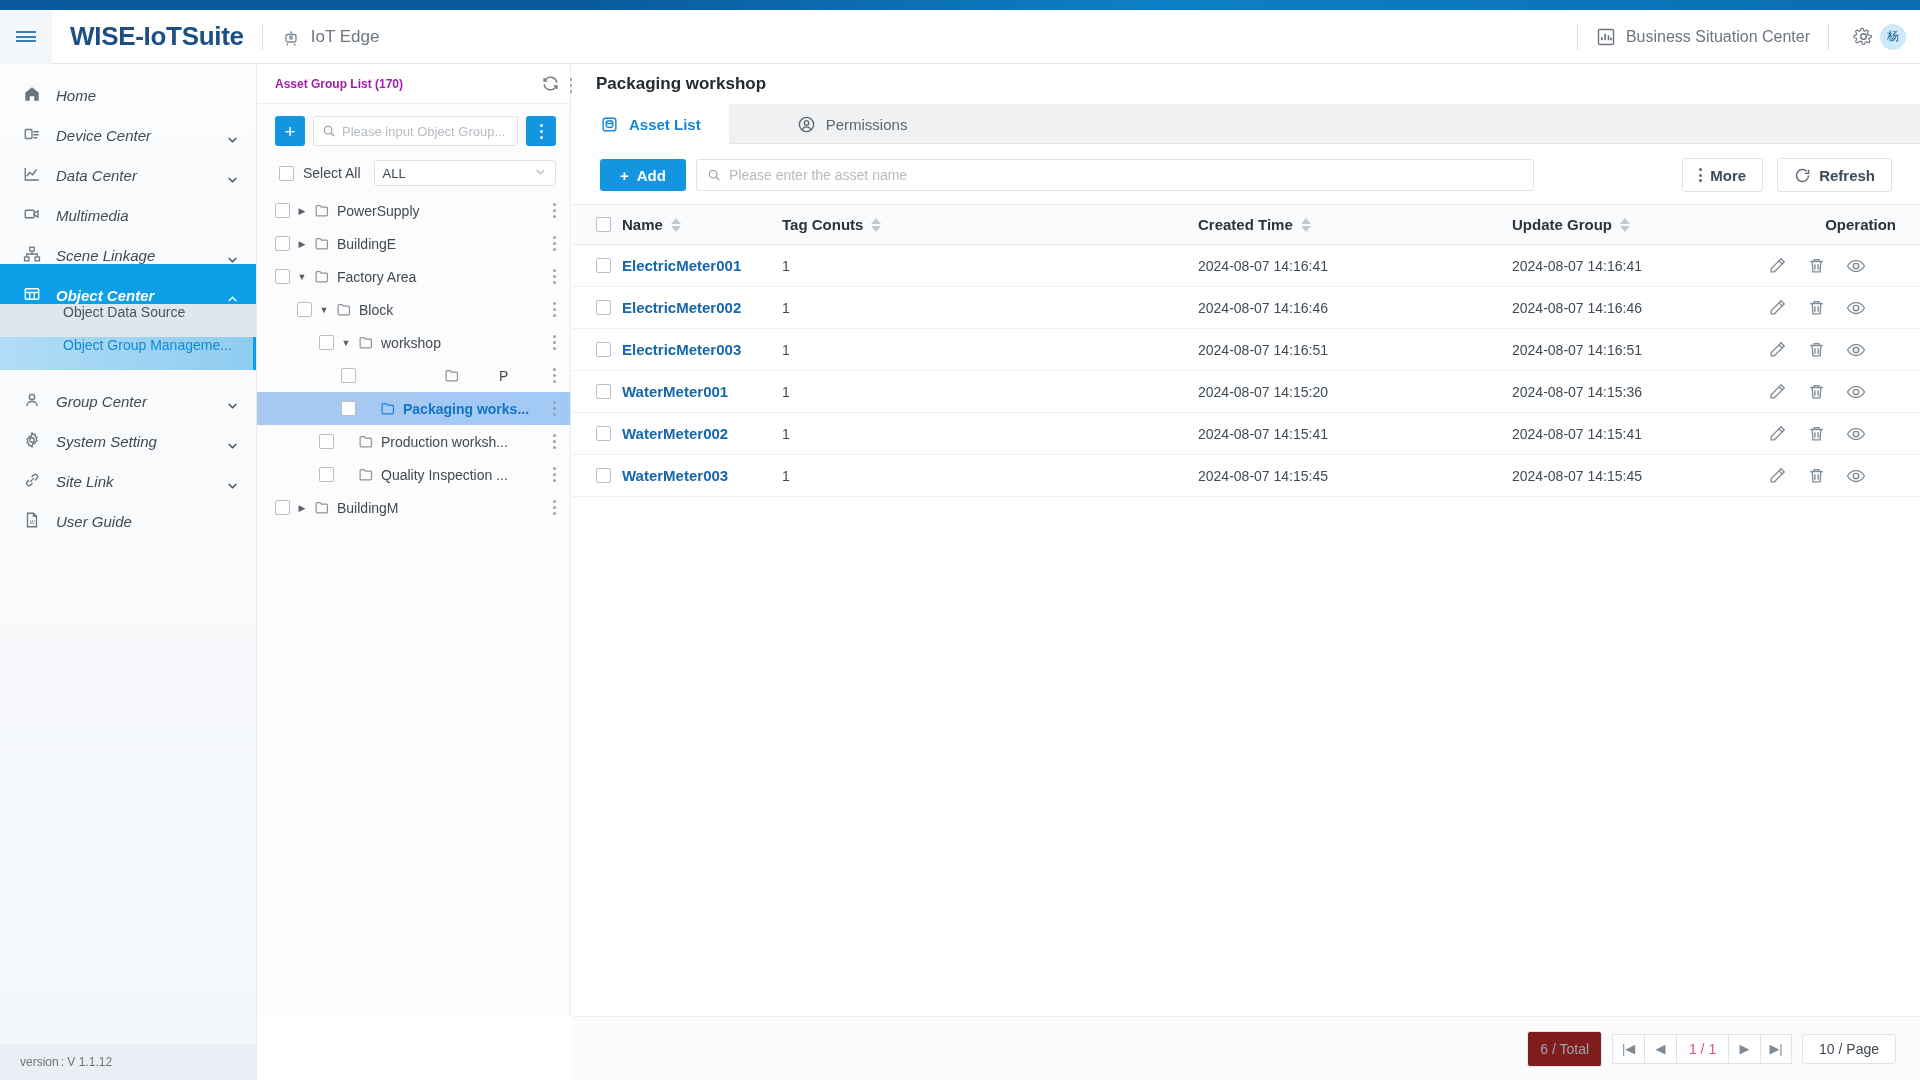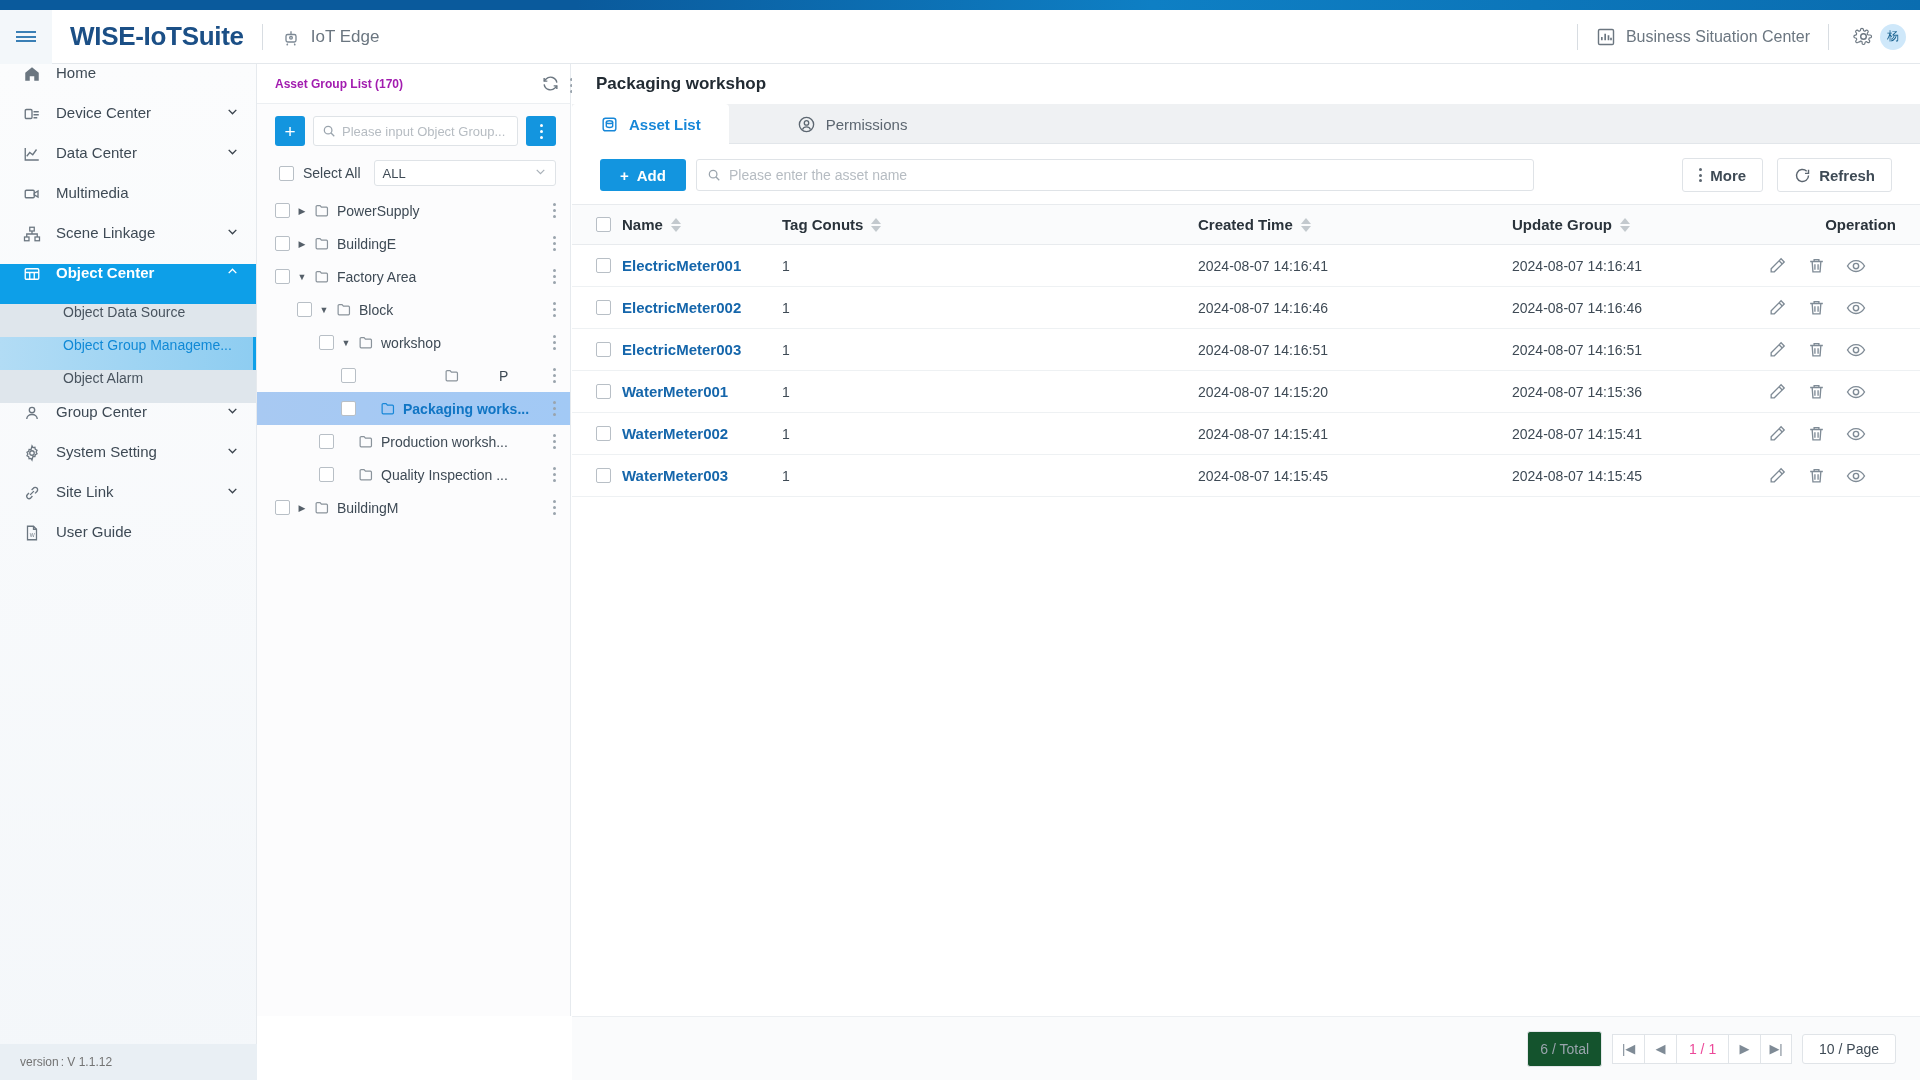--- a/index.html
+++ b/index.html
@@ -45,22 +45,22 @@
     display:flex; align-items:center; justify-content:center; font-size:12px; cursor:pointer;
   }
 
   
   .sidenav {
     position: absolute; top: 64px; left: 0; width: 257px; height: 1016px;
     background: linear-gradient(180deg,#fbfcfd 0%,#f4f7fa 100%);
     border-right: 1px solid #e6eaee;
   }
   .nav-item {
-    height: 40px; display:flex; align-items:flex-start; padding: 0 18px 0 22px;
-    font-size: 15px; color:#3e4a55; cursor:pointer; position:relative;
+    height: 40px; display:flex; align-items:flex-end; padding: 0 18px 0 22px;
+    font-size: 15px; color:#3e4a55; cursor:pointer; position:relative;font-style:italic;
   }
   .nav-item .nico { width:20px; height:20px; margin-right:14px; color:#6b7680; flex:0 0 20px;
                     display:flex; align-items:center; justify-content:center;}
   .nav-item .nlabel { flex:1; }
   .nav-item .chev { width:12px; height:12px; color:#39424c; }
   .nav-item.active { background:#0d9fe8; color:#fff; font-weight:bold; }
   .nav-item.active .nico, .nav-item.active .chev { color:#fff; }
   .subnav { background:#dfe6ec; }
   .sub-item {
     height: 33px; display:flex; padding-left:63px;
@@ -205,21 +205,21 @@
   .ops .op { color:#7f8b96; cursor:pointer; display:flex; }
   th .th-in.right, td .cell.right { justify-content:flex-end; padding-right:24px; }
 
   
   .pager {
     position:absolute; bottom:0; left:572px; width:1348px; height:64px; background:#fafbfc;
     border-top:1px solid #eceff2; display:flex; align-items:center; justify-content:flex-end;
     padding-right:24px; gap:10px;
   }
   .pg-total {
-    height:36px; min-width:60px; padding:0 12px; background:#14532d; border:1px solid #e4e7ea;
+    height:36px; min-width:60px; padding:0 12px; background:#7f1d1d; border:1px solid #e4e7ea;
     border-radius:3px; display:flex; align-items:center; justify-content:center;
     font-size:14px; color:#9aa4ad;
   }
   .pg-group { display:flex; align-items:center; }
   .pg-btn {
     height:30px; min-width:32px; padding:0 8px; background:#fff; border:1px solid #e0e4e8;
     border-right:none; display:flex; align-items:center; justify-content:center;
     font-size:13px; color:#7f8b96; cursor:pointer;
   }
   .pg-btn:last-child { border-right:1px solid #e0e4e8; }
@@ -358,23 +358,20 @@
         </svg>
     </span>
   </div>
 
   <div class="subnav">
     <div class="sub-item">
       <span>Object Data Source</span>
     </div>
     <div class="sub-item sel">
       <span>Object Group Manageme...</span>
-    </div>
-    <div class="sub-item">
-      <span>Object Alarm</span>
     </div>
   </div>
 
   <div class="nav-item">
     <span class="nico">
       <svg viewBox="0 0 24 24" width="18" height="18" fill="none" stroke="currentColor" stroke-width="1.8">
         <circle cx="12" cy="8" r="3.6"></circle>
           <path d="M5 20c0-3.6 3.1-6 7-6s7 2.4 7 6"></path>
       </svg>
     </span>

